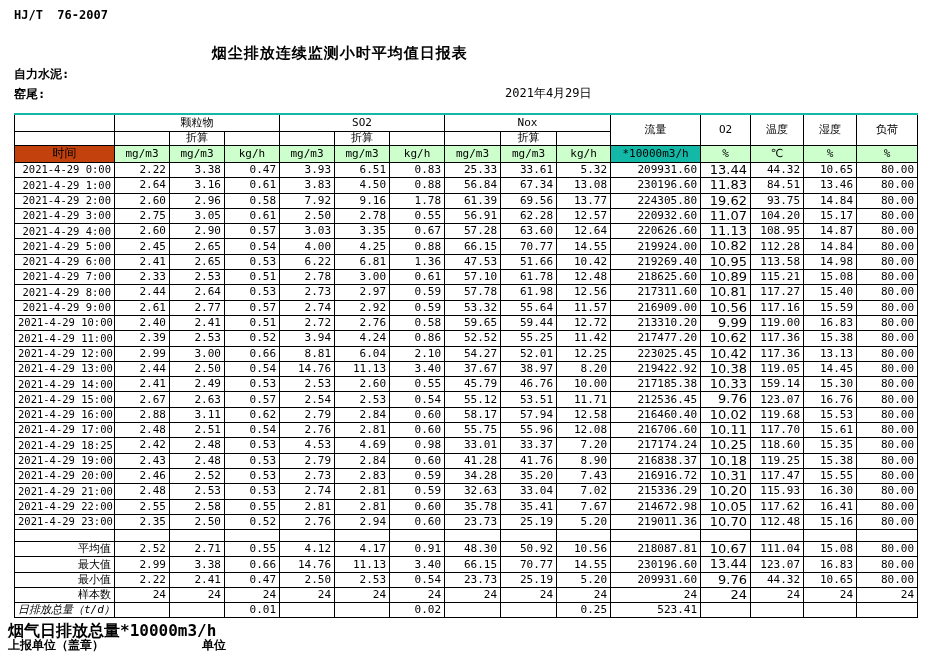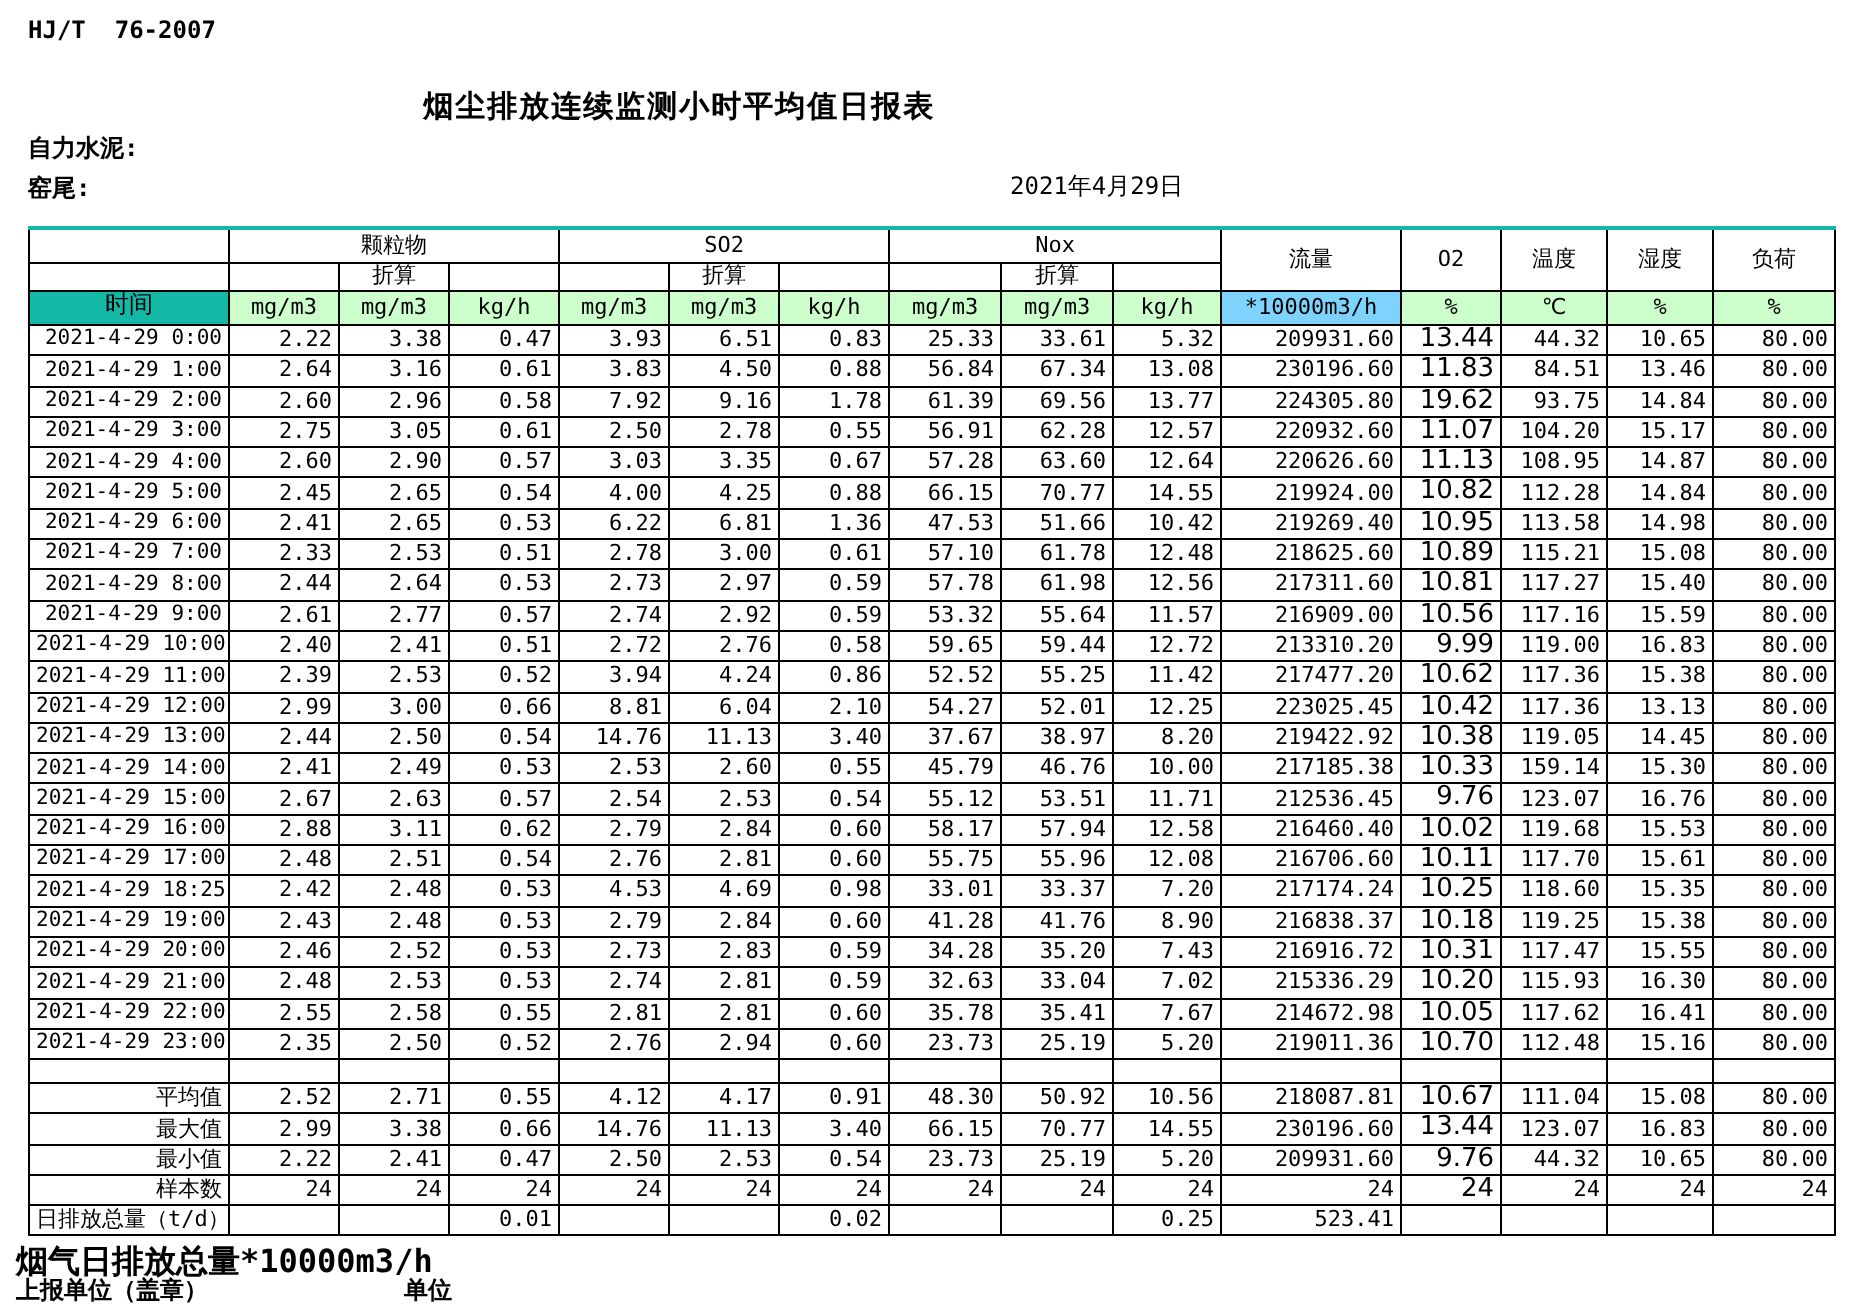--- a/index.html
+++ b/index.html
@@ -19,21 +19,21 @@
   thead tr.h1 th{height:16px;border-top:2px solid #14b8a6;font-size:11px;text-align:center;margin-left:48px;}
   thead tr.h1 th[rowspan]{height:auto;}
   thead tr.h2 th{height:13px;font-size:11px;text-align:center;}
   thead tr.h3 th{height:16px;font-size:11px;text-align:center;background:#ccffcc;}
   thead tr.h3 th.time-h{font-size:12px;}
   tbody td{height:14px;text-align:right;}
   tbody td.time{font-size:10.5px;}
   tbody td.o2col{font-family:"DejaVu Sans","Liberation Sans",sans-serif;font-size:13px;}
   tbody tr.spacer td{height:11px;}
   tbody td.slabel{text-align:right;}
-  tbody td.slabel.left{text-align:right;}
+  tbody td.slabel.left{text-align:right;font-style:italic;}
   tbody tr.last td{border-bottom:1px solid #000;}
   #f-note{left:8px;top:621px;font-size:16px;font-weight:bold;}
   #f-report{left:8px;top:637px;font-size:12px;font-weight:bold;}
   #f-unit{left:202px;top:637px;font-size:12px;font-weight:bold;}
   
   col.c0{width:100px;} col.cn{width:55px;}
   col.c7{width:56px;} col.c8{width:56px;} col.c9{width:54px;}
   col.c10{width:90px;} col.c11{width:50px;} col.c12{width:53px;}
   col.c13{width:53px;} col.c14{width:61px;}
 </style>
@@ -85,31 +85,31 @@
         <th>折算</th>
         <th></th>
         <th></th>
         <th>折算</th>
         <th></th>
         <th></th>
         <th>折算</th>
         <th></th>
       </tr>
       <tr class="h3">
-        <th class="time-h" style="background: #14b8a6; font-family: Liberation Mono, monospace;">时间</th>
+        <th class="time-h" style="background: #c2410c;">时间</th>
         <th style="background: rgb(204, 255, 204);">mg/m3</th>
         <th style="background: rgb(204, 255, 204);">mg/m3</th>
         <th style="background: rgb(204, 255, 204);">kg/h</th>
         <th style="background: rgb(204, 255, 204);">mg/m3</th>
         <th style="background: rgb(204, 255, 204);">mg/m3</th>
         <th style="background: rgb(204, 255, 204);">kg/h</th>
         <th style="background: rgb(204, 255, 204);">mg/m3</th>
         <th style="background: rgb(204, 255, 204);">mg/m3</th>
         <th style="background: rgb(204, 255, 204);">kg/h</th>
-        <th style="background: #7dd3fc; margin-left: 43px;">*10000m3/h</th>
+        <th style="background: #14b8a6; margin-left: 43px;">*10000m3/h</th>
         <th style="background: rgb(204, 255, 204);">%</th>
         <th style="background: rgb(204, 255, 204);">℃</th>
         <th style="background: rgb(204, 255, 204);">%</th>
         <th style="background: rgb(204, 255, 204);">%</th>
       </tr>
     </thead>
     <tbody>
         <tr>
           <td class="time">2021-4-29 0:00</td>
           <td class="num">2.22</td>

